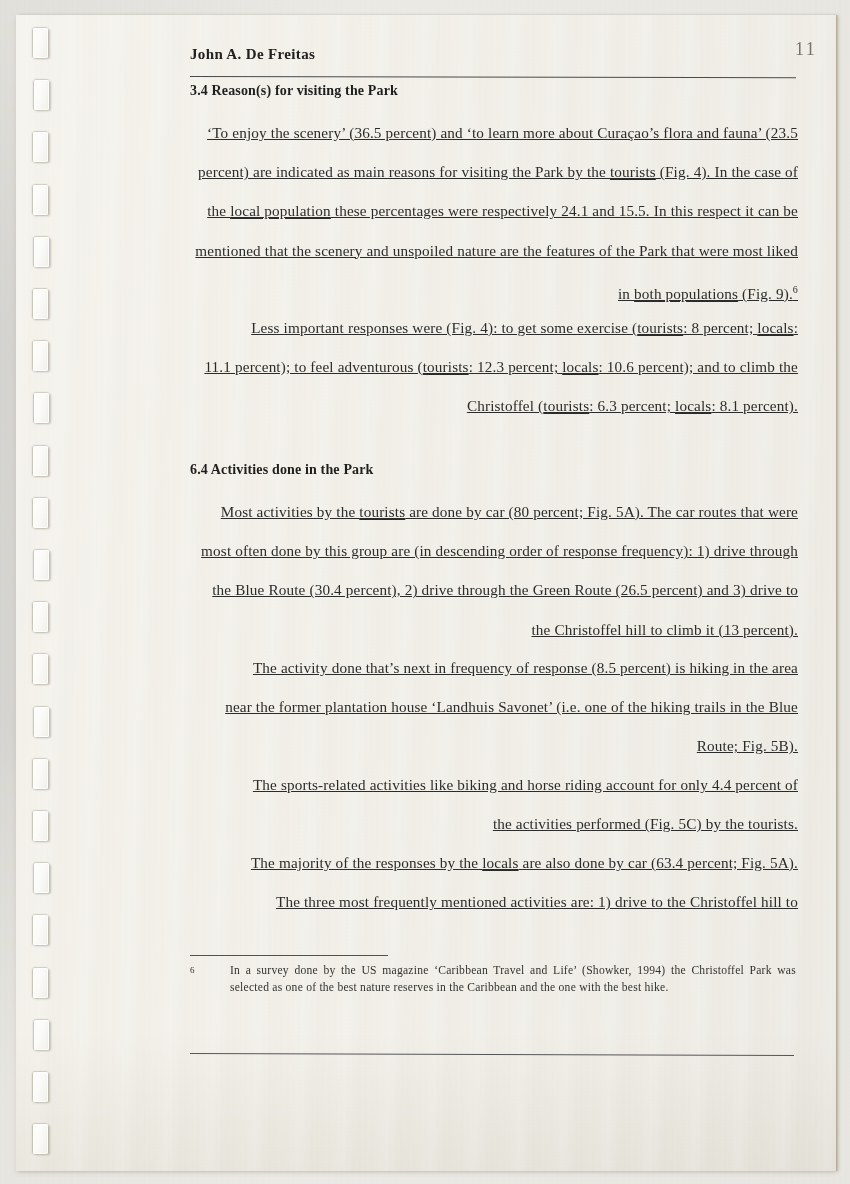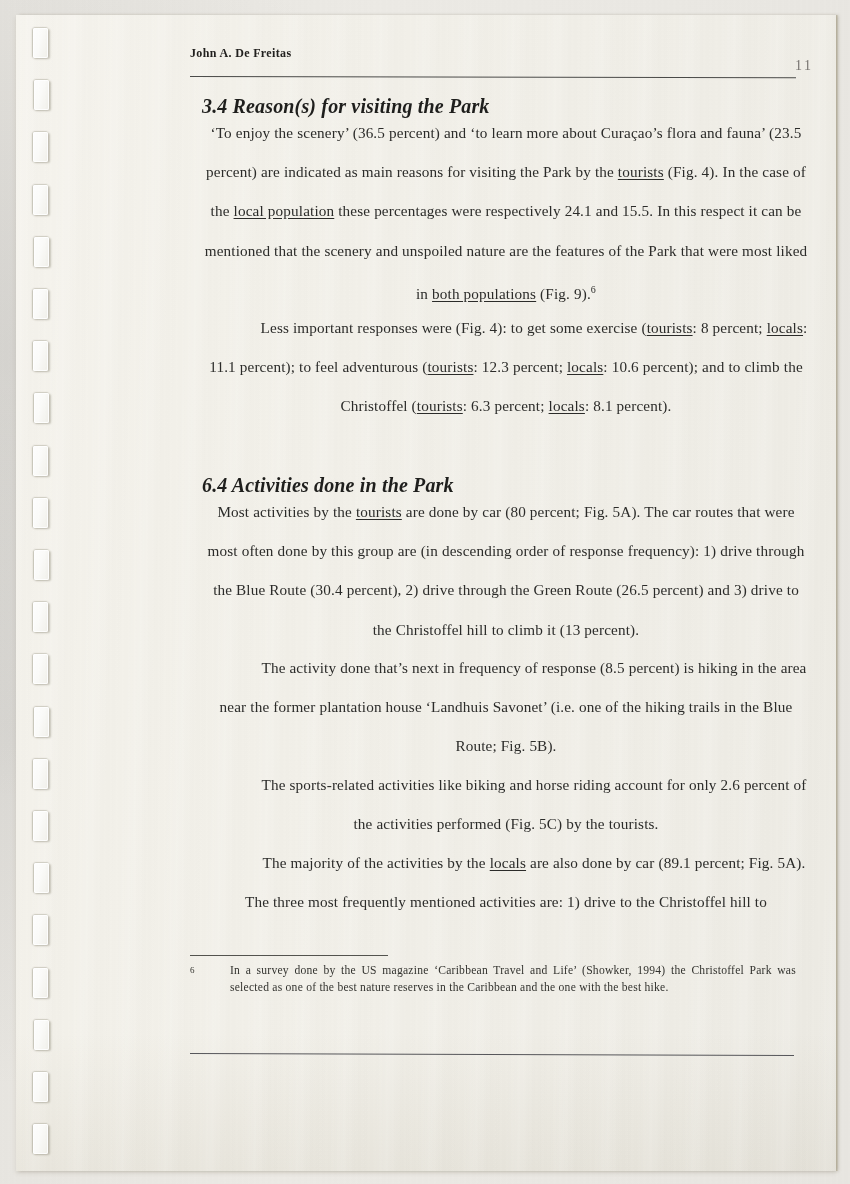--- a/index.html
+++ b/index.html
@@ -104,29 +104,29 @@
     top: 0;
     width: 608px;
     color: #2b2b2b;
   }
 
   .running-head {
     position: absolute;
     left: 0;
     top: 46px;
     font-weight: bold;
-    font-size: 12px;
+    font-size: 15px;
     letter-spacing: .35px;
     color: #22211f;
   }
   .folio {
     position: absolute;
     left: 605px;
-    top: 58px;
-    font-size: 14px;
+    top: 39px;
+    font-size: 18px;
     color: #777470;
     letter-spacing: 2.5px;
   }
 
   .rule-head {
     position: absolute;
     left: 0;
     top: 76px;
     width: 606px;
     height: 0;
@@ -149,40 +149,40 @@
     left: 0;
     top: 955px;
     width: 198px;
     height: 0;
     border-top: 1.4px solid #54544f;
   }
 
   h2.heading {
     position: absolute;
     left: 0;
-    margin: 12px;
-    font-size: 20px;
+    margin: 0;
+    font-size: 14px;
     font-weight: bold;
     letter-spacing: .15px;
     color: #1f1f1d;
-    font-style: italic;
   }
   #h34 { top: 83px; }
   #h35 { top: 462px; }
 
   p.body {
     position: absolute;
-    left: 12px;
+    left: 0;
     width: 608px;
     margin: 0;
     font-size: 15.2px;
     line-height: 39.2px;
-    text-align: center;
+    text-align: right;
     color: #2c2c2a;
     letter-spacing: .01em;
+    text-decoration: underline;
   }
   p.indent { text-indent: 56px; }
 
   #p1 { top: 113px; }
   #p2 { top: 308px; }
   #p3 { top: 492px; }
   #p4 { top: 648px; }
   #p5 { top: 765px; }
   #p6 { top: 843px; }
 
@@ -258,22 +258,22 @@
 
     <h2 class="heading" id="h34">3.4 Reason(s) for visiting the Park</h2>
 
     <p class="body" id="p1"><span>‘To enjoy the scenery’ (36.5 percent) and ‘to learn more about Curaçao’s flora and fauna’ (23.5  percent) are indicated as main reasons for visiting the Park by the </span><u class="ul">tourists</u><span> (Fig. 4). In the case of the </span><u class="ul">local population</u><span> these percentages were respectively 24.1 and 15.5. In this respect it can be mentioned that the scenery and unspoiled nature are the features of the Park that were most liked in </span><u class="ul">both populations</u><span> (Fig. 9).</span><sup class="fn">6</sup></p>
     <p class="body indent" id="p2"><span>Less important responses were (Fig. 4): to get some exercise (</span><u class="ul">tourists</u><span>: 8 percent; </span><u class="ul">locals</u><span>: 11.1 percent); to feel adventurous (</span><u class="ul">tourists</u><span>: 12.3 percent; </span><u class="ul">locals</u><span>: 10.6 percent); and to climb the Christoffel (</span><u class="ul">tourists</u><span>: 6.3 percent; </span><u class="ul">locals</u><span>: 8.1 percent).</span></p>
 
     <h2 class="heading" id="h35">6.4 Activities done in the Park</h2>
 
     <p class="body" id="p3"><span>Most activities by the </span><u class="ul">tourists</u><span> are done by car (80 percent; Fig. 5A). The car routes that were most often done by this group are (in descending order of response frequency): 1) drive through the Blue Route (30.4 percent), 2) drive through the Green Route (26.5 percent) and 3) drive to the Christoffel hill to climb it (13 percent).</span></p>
     <p class="body indent" id="p4"><span>The activity done that’s next in frequency of response (8.5 percent) is hiking in the area near the former plantation house ‘Landhuis Savonet’ (i.e. one of the hiking trails in the Blue Route; Fig. 5B).</span></p>
-    <p class="body indent" id="p5"><span>The sports-related activities like biking and horse riding account for only 2.6 percent of the activities performed (Fig. 5C) by the tourists.</span></p>
-    <p class="body indent" id="p6"><span>The majority of the activities by the </span><u class="ul">locals</u><span> are also done by car (89.1 percent; Fig. 5A). The three most frequently mentioned activities are: 1) drive to the Christoffel hill to</span></p>
+    <p class="body indent" id="p5"><span>The sports-related activities like biking and horse riding account for only 4.4 percent of the activities performed (Fig. 5C) by the tourists.</span></p>
+    <p class="body indent" id="p6"><span>The majority of the responses by the </span><u class="ul">locals</u><span> are also done by car (63.4 percent; Fig. 5A). The three most frequently mentioned activities are: 1) drive to the Christoffel hill to</span></p>
 
     <div class="rule-footnote"></div>
 
     <div id="footnote">
       <span class="marker">6</span>
       <span class="fntext">In a survey done by the US magazine ‘Caribbean Travel and Life’ (Showker, 1994) the Christoffel Park was selected as one of the best nature reserves in the Caribbean and the one with the best hike.</span>
     </div>
 
     <div class="rule-bottom"></div>
 

